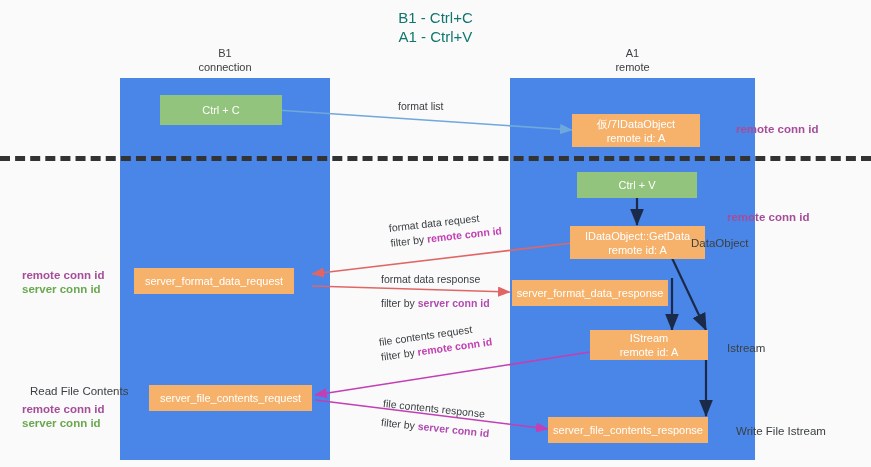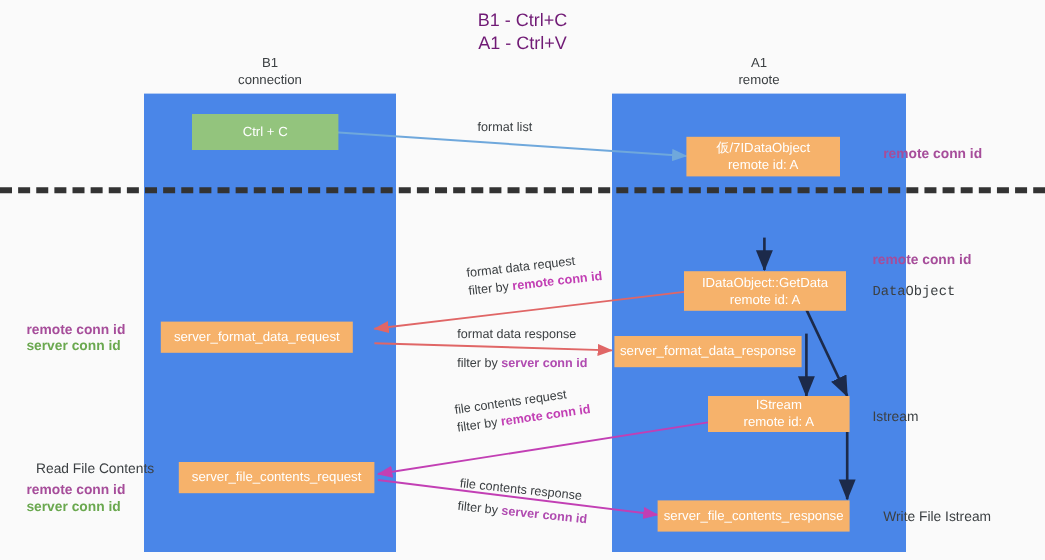--- a/index.html
+++ b/index.html
@@ -20,21 +20,21 @@
     width: 871px;
     height: 467px;
   }
   .abs { position: absolute; }
 
   
   #title {
     left: 0; top: 8px;
     width: 871px;
     text-align: center;
-    color: #701a75;
+    color: #0f766e;
     font-size: 15px;
     line-height: 19px;
     white-space: pre;
   }
 
   
   .col-head {
     text-align: center;
     color: #3c4043;
     font-size: 11px;
@@ -163,20 +163,23 @@
 
   <div class="abs node green" style="left:160px; top:95px; width:122px; height:30px;">
     <div>Ctrl + C</div>
   </div>
 
   <div class="abs node orange" style="left:572px; top:114px; width:128px; height:33px;">
     <div>仮/7IDataObject</div>
     <div class="l2">remote id: A</div>
   </div>
 
+  <div class="abs node green" style="left:577px; top:172px; width:120px; height:26px;">
+    <div>Ctrl + V</div>
+  </div>
 
   <div class="abs node orange" style="left:570px; top:226px; width:135px; height:33px;">
     <div>IDataObject::GetData</div>
     <div class="l2">remote id: A</div>
   </div>
 
   <div class="abs node orange" style="left:134px; top:268px; width:160px; height:26px;">
     <div>server_format_data_request</div>
   </div>
 
@@ -216,21 +219,21 @@
     <div><span>filter by </span><span class="hl-purple">remote conn id</span></div>
   </div>
 
   <div class="abs edge-label" style="left:384px; top:396px; transform:rotate(6deg); transform-origin:left top;">
     <div>file contents response</div>
     <div style="margin-top:4px;"><span>filter by </span><span class="hl-magenta">server conn id</span></div>
   </div>
 
   <div class="abs annot purple" style="left:736px; top:122px;">remote conn id</div>
   <div class="abs annot purple" style="left:727px; top:210px;">remote conn id</div>
-  <div class="abs annot dark" style="left:727px; top:236px;font-family:Liberation Mono, monospace;">DataObject</div>
+  <div class="abs annot dark" style="left:691px; top:236px;">DataObject</div>
   <div class="abs annot dark" style="left:727px; top:341px;">Istream</div>
   <div class="abs annot dark" style="left:736px; top:424px;">Write File Istream</div>
 
   <div class="abs annot purple" style="left:22px; top:268px;">remote conn id</div>
   <div class="abs annot green" style="left:22px; top:282px;">server conn id</div>
 
   <div class="abs annot dark" style="left:30px; top:384px;">Read File Contents</div>
   <div class="abs annot purple" style="left:22px; top:402px;">remote conn id</div>
   <div class="abs annot green" style="left:22px; top:416px;">server conn id</div>
 

